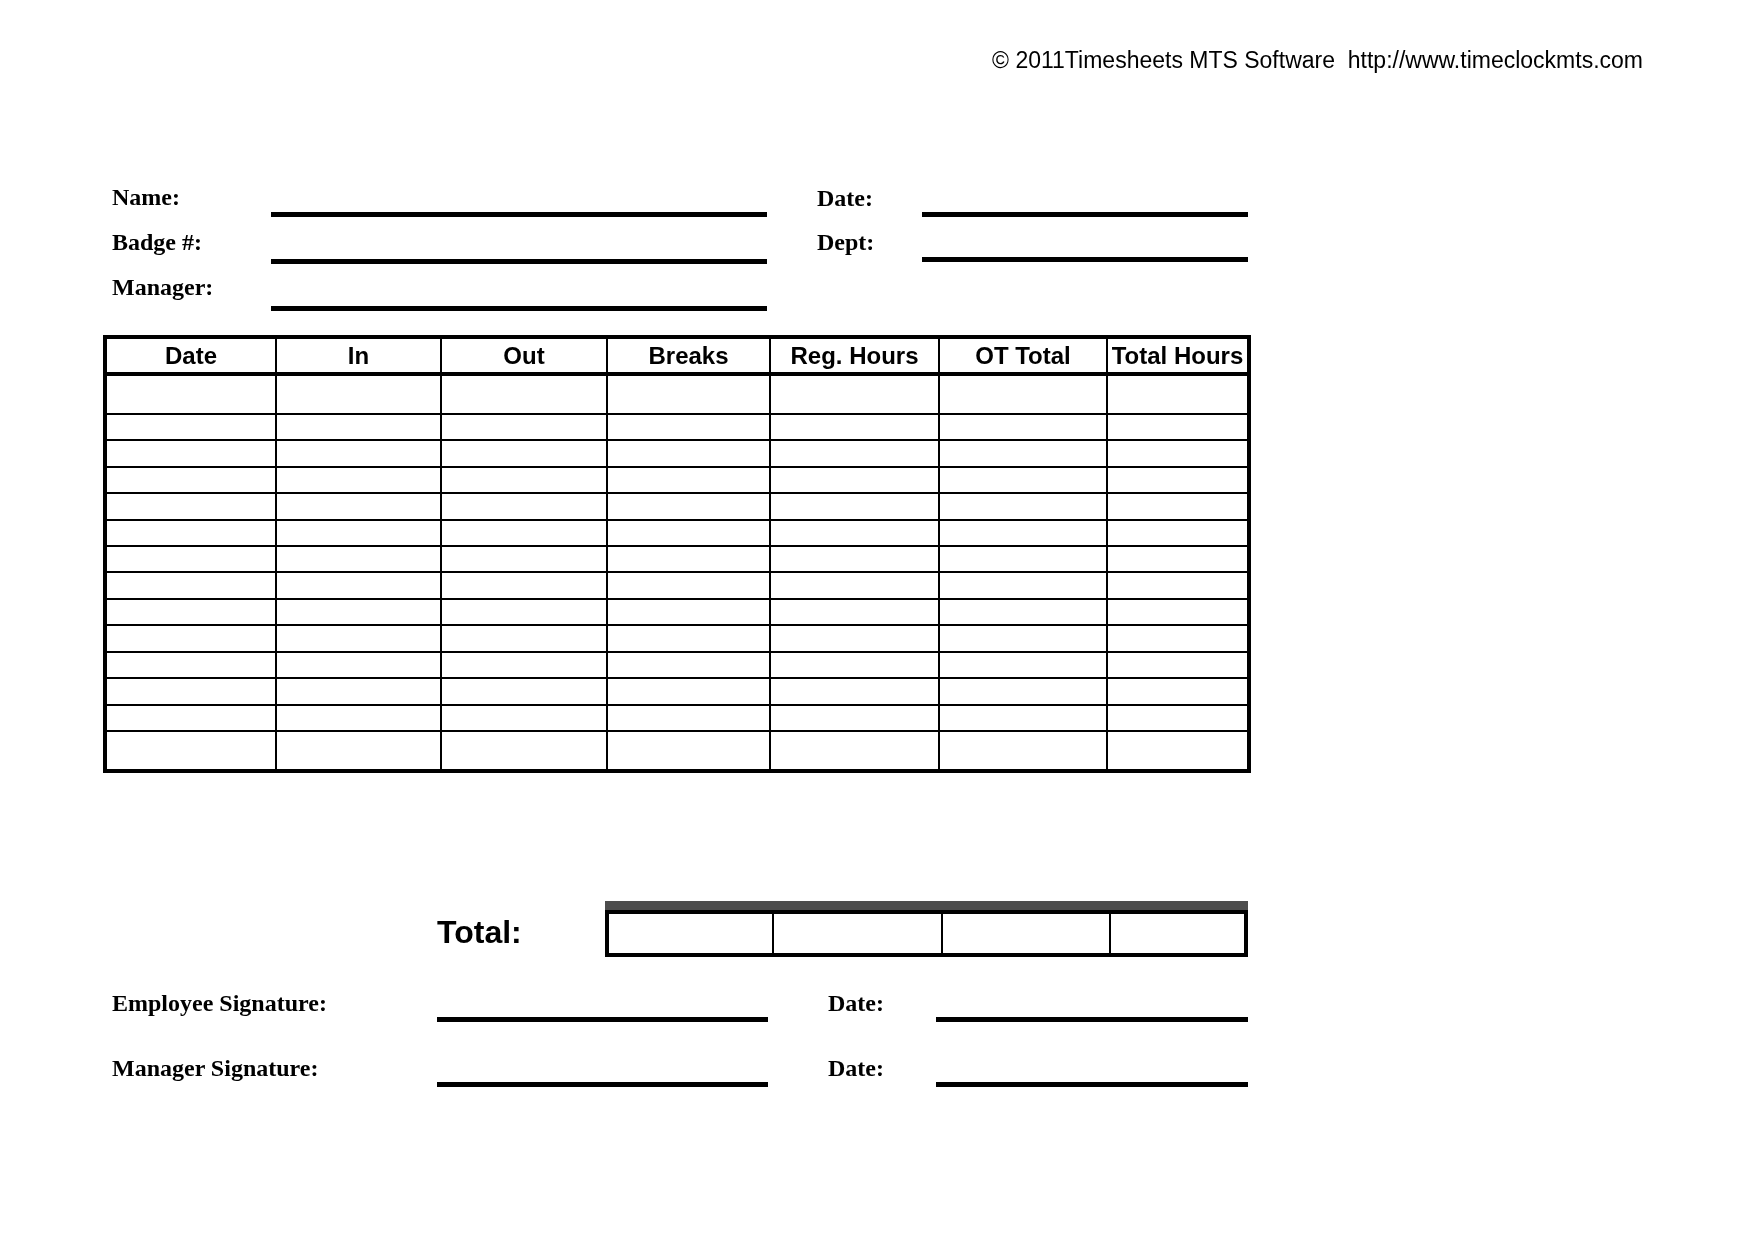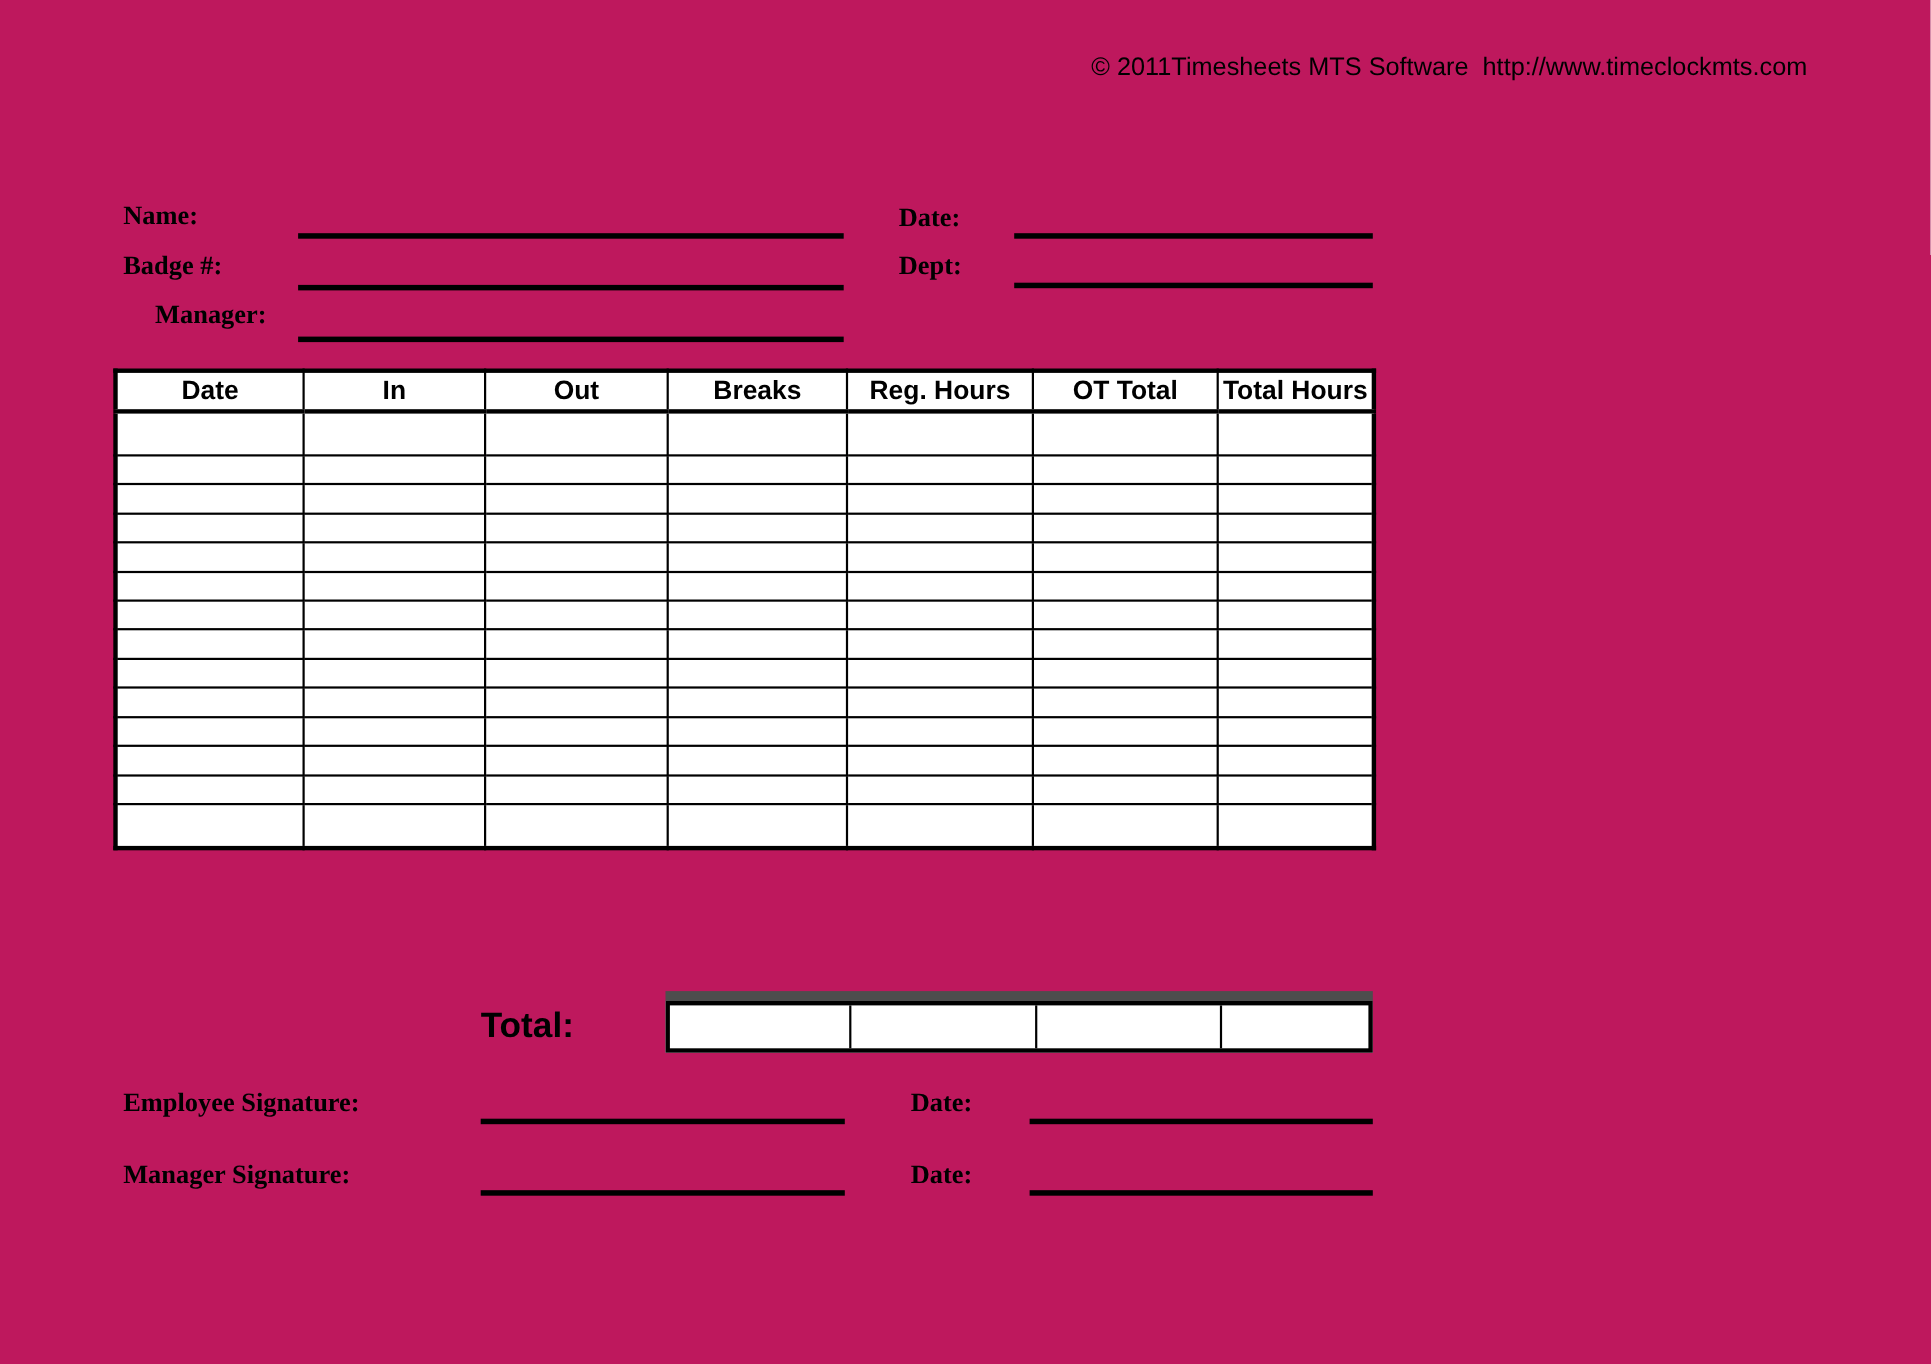--- a/index.html
+++ b/index.html
@@ -3,21 +3,21 @@
 <meta charset="utf-8">
 <style>
   * { margin: 0; padding: 0; box-sizing: border-box; }
   html, body { background: #e8e8e8; }
   body { font-family: "Liberation Sans", "DejaVu Sans", sans-serif; }
 
   .page {
     position: relative;
     width: 1755px;
     height: 1240px;
-    background: #be185d;
+    background: #ffffff;
     overflow: hidden;
     color: #000;
   }
 
   .copyright {
     position: absolute;
     top: 46px;
     right: 112px;
     font-size: 23px;
     line-height: 28px;
@@ -115,21 +115,21 @@
 </head>
 <body>
 
 <div class="page">
 
   <div class="copyright">© 2011Timesheets MTS Software  http://www.timeclockmts.com</div>
 
 
   <div class="label" style="left:112px; top:184px;">Name:</div>
   <div class="label" style="left:112px; top:229px;">Badge #:</div>
-  <div class="label" style="left:112px; top:274px;margin-left:29px;">Manager:</div>
+  <div class="label" style="left:112px; top:274px;">Manager:</div>
 
   <div class="label right-anchored" style="left:817px; top:185px; width:100px;">Date:</div>
   <div class="label right-anchored" style="left:817px; top:229px; width:100px;">Dept:</div>
 
   <div class="fill-line" style="left:271px; top:212px; width:496px;"></div>
   <div class="fill-line" style="left:271px; top:259px; width:496px;"></div>
   <div class="fill-line" style="left:271px; top:306px; width:496px;"></div>
   <div class="fill-line" style="left:922px; top:212px; width:326px;"></div>
   <div class="fill-line" style="left:922px; top:257px; width:326px;"></div>
 

